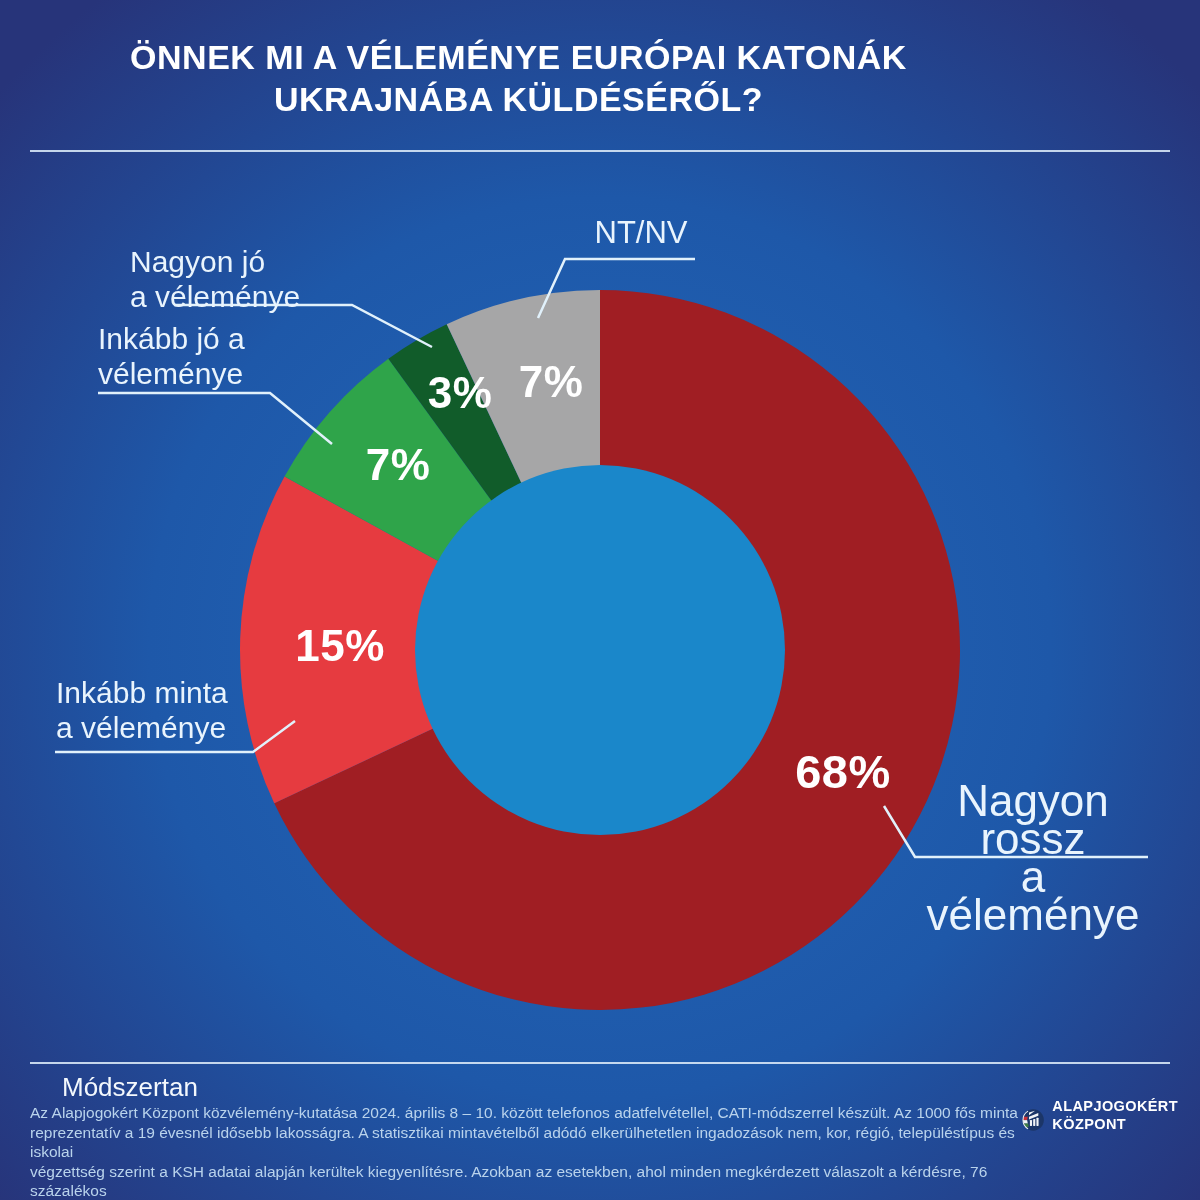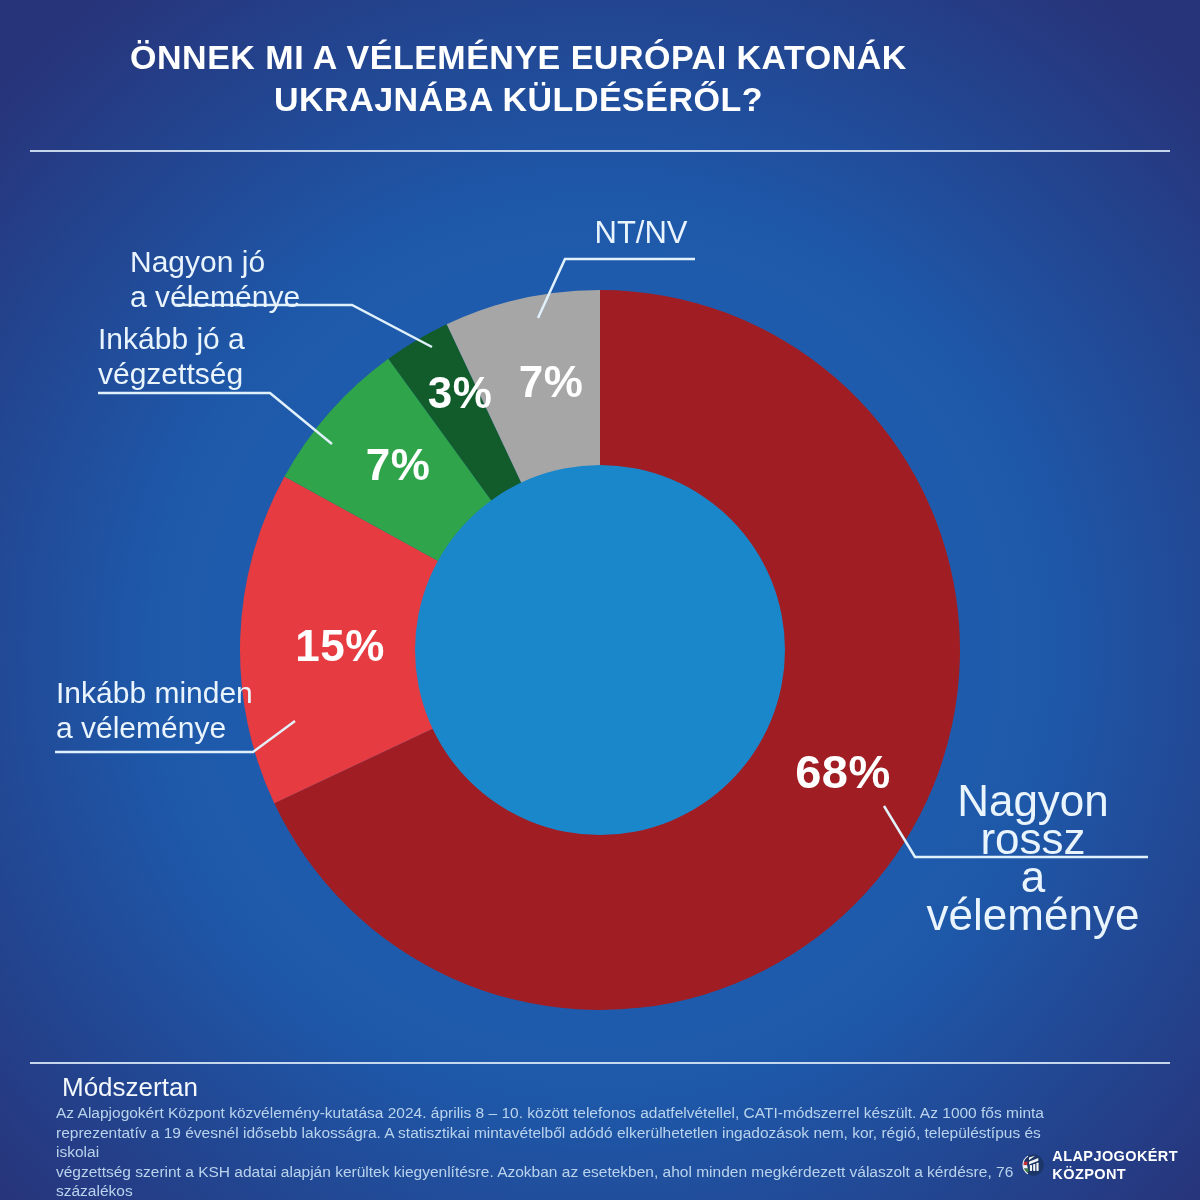--- a/index.html
+++ b/index.html
@@ -36,24 +36,24 @@
   .co-nagyon-jo{left:130px;top:244px;width:240px;text-align:left;}
   .co-inkabb-jo{left:98px;top:321px;width:240px;text-align:left;}
   .co-nt-nv{left:561px;top:215px;width:160px;text-align:center;font-size:31px;}
   .co-inkabb-rossz{left:56px;top:675px;width:240px;text-align:left;}
   .co-nagyon-rossz{left:912px;top:782px;width:242px;text-align:center;font-size:44px;line-height:38px;}
   .methodology-heading{
     position:absolute;left:30px;top:1072px;color:#f3f8fd;font-size:26px;font-weight:normal;margin-left:32px;
   }
   .methodology-body{
     position:absolute;left:30px;top:1103px;width:990px;color:#b9d3ec;
-    font-size:15.5px;line-height:19.5px;font-weight:normal;margin-left:26px;
+    font-size:15.5px;line-height:19.5px;font-weight:normal;
   }
   .logo{
-    position:absolute;left:1022px;top:1140px;width:156px;height:50px;display:flex;align-items:center;
+    position:absolute;left:1022px;top:1097px;width:156px;height:50px;display:flex;
   }
   .logo-text{margin-left:8px;color:#ffffff;font-weight:bold;font-size:14.5px;line-height:18px;letter-spacing:.4px;}
 </style>
 </head>
 <body>
 
 <div class="canvas">
 
   <div class="title">
     <div>ÖNNEK MI A VÉLEMÉNYE EURÓPAI KATONÁK</div>
@@ -85,27 +85,27 @@
   <div class="pct pct-7g">7%</div>
   <div class="pct pct-3">3%</div>
   <div class="pct pct-7n">7%</div>
 
   <div class="callout co-nagyon-jo">
     <div>Nagyon jó</div>
     <div>a véleménye</div>
   </div>
   <div class="callout co-inkabb-jo">
     <div>Inkább jó a</div>
-    <div>végzettség</div>
+    <div>véleménye</div>
   </div>
   <div class="callout co-nt-nv">
     <div>NT/NV</div>
   </div>
   <div class="callout co-inkabb-rossz">
-    <div>Inkább minden</div>
+    <div>Inkább minta</div>
     <div>a véleménye</div>
   </div>
   <div class="callout co-nagyon-rossz">
     <div>Nagyon rossz</div>
     <div>a véleménye</div>
   </div>
 
   <div class="divider divider-bottom"></div>
 
   <div class="methodology-heading">Módszertan</div>

